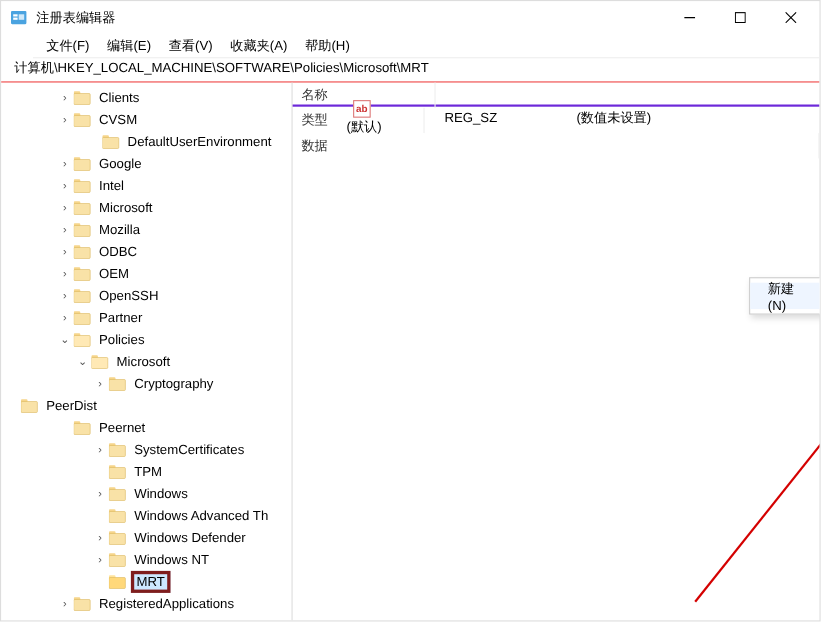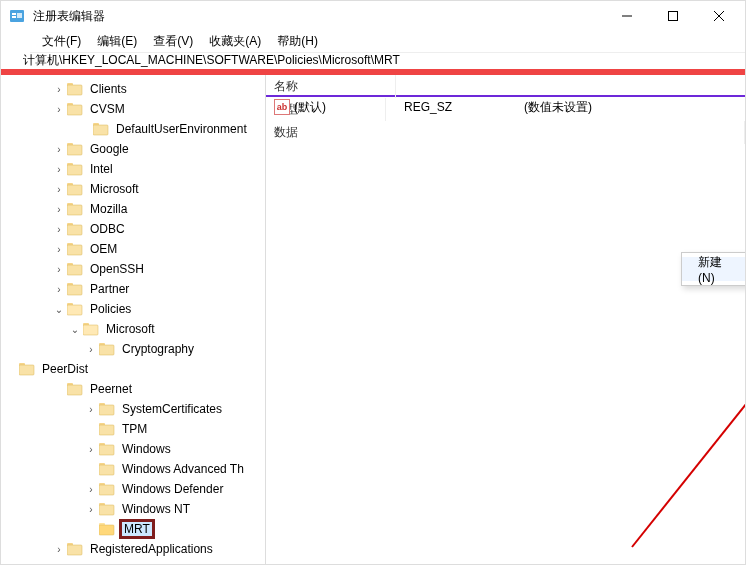--- a/index.html
+++ b/index.html
@@ -9,21 +9,21 @@
   .titlebar { height: 30px; display: flex; align-items: center; padding: 0 3px 0 8px; }
   .titlebar .app-icon { width: 16px; height: 16px; margin-right: 8px; }
   .titlebar .title { flex: 1; font-size: 12px; color: #000; }
   .titlebar .winbtn { width: 46px; height: 30px; display: flex; align-items: center; justify-content: center; color: #000; }
 
   
   .menubar { height: 22px; display: flex; align-items: flex-end; padding: 0 4px; border-bottom: 1px solid #eee; margin-left: 29px; }
   .menubar .menu-item { padding: 2px 8px; color: #000; }
 
   
-  .pathbar { height: 22px; display: flex; align-items: flex-end; padding: 0 22px; border-bottom: 6px solid #ef4444; color: #000; }
+  .pathbar { height: 22px; display: flex; align-items: flex-start; padding: 0 12px; border-bottom: 1px solid #ef4444; color: #000; }
 
   
   .main { flex: 1; display: flex; min-height: 0; position: relative; }
   .tree-pane { width: 265px; border-right: 1px solid #ddd; overflow-y: auto; overflow-x: auto; padding: 4px 0 0 0; }
   .list-pane { flex: 1; display: flex; flex-direction: column; position: relative; }
 
   
   .tree ul { list-style: none; }
   .tree li { white-space: nowrap; }
   .tree .node { display: flex; align-items: center; height: 20px; padding-left: 4px; }
@@ -38,21 +38,21 @@
   .list-header { height: 22px; display: flex; border-bottom: 2px solid #6d28d9; flex-direction: column; }
   .list-header .col { padding: 3px 8px; color: #333; border-right: 1px solid #eee; }
   .col-name { width: 130px; }
   .col-type { width: 120px; }
   .col-data { flex: 1; }
 
   
   .list-rows { flex: 1; position: relative; }
   .row { display: flex; height: 20px; align-items: center; }
   .row .cell { padding: 0 8px; color: #000; }
-  .row .cell-name { width: 130px; display: flex; align-items: center; }
+  .row .cell-name { width: 130px; display: flex; align-items: center; flex-direction: column; }
   .row .cell-type { width: 120px; }
   .row .cell-data { flex: 1; }
   .row .val-icon { width: 16px; height: 16px; margin-right: 4px; display: inline-flex; align-items: center; justify-content: center; border: 1px solid #d77; background: #fff; color: #c33; font-size: 9px; font-weight: bold; }
 
   
   .ctx { position: absolute; background: #fff; border: 1px solid #ccc; box-shadow: 2px 3px 6px rgba(0,0,0,.15); padding: 4px 0; }
   .ctx .item { height: 24px; display: flex; align-items: center; padding: 0 34px 0 16px; color: #000; cursor: default; }
   .ctx .item.hov { background: #eef5ff; }
   .ctx .item .arrow { margin-left: auto; padding-left: 24px; font-size: 10px; color: #333; }
   .ctx1 { left: 415px; top: 177px; width: 114px; }

